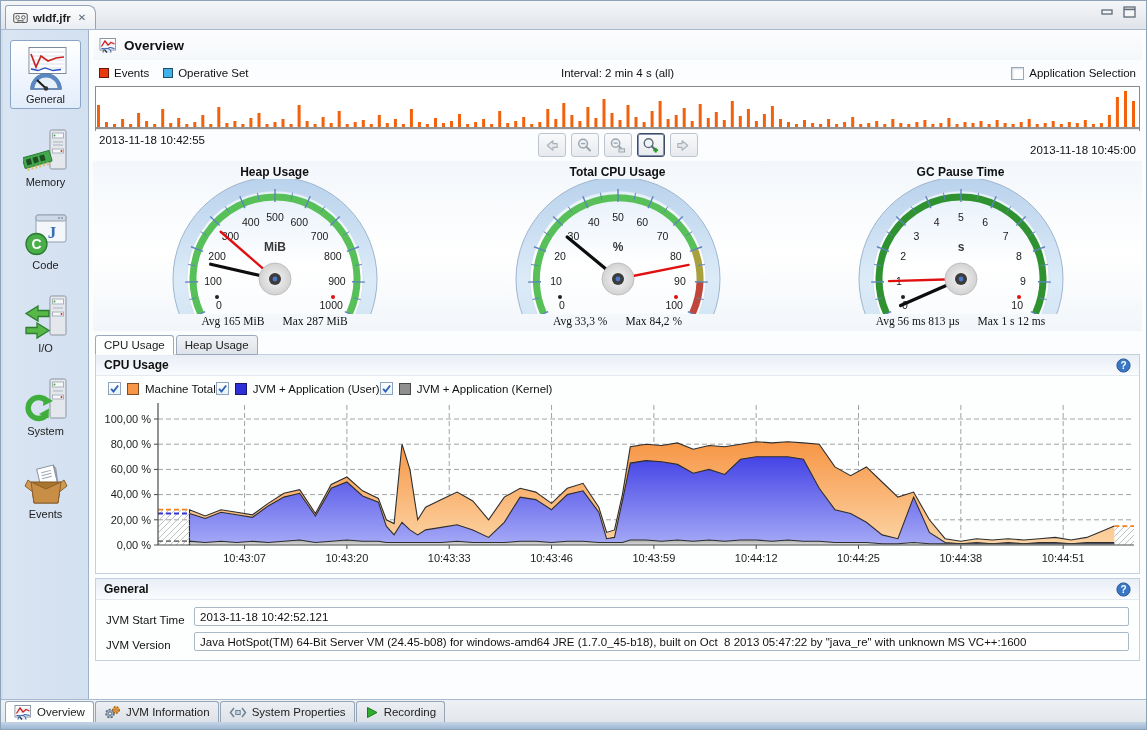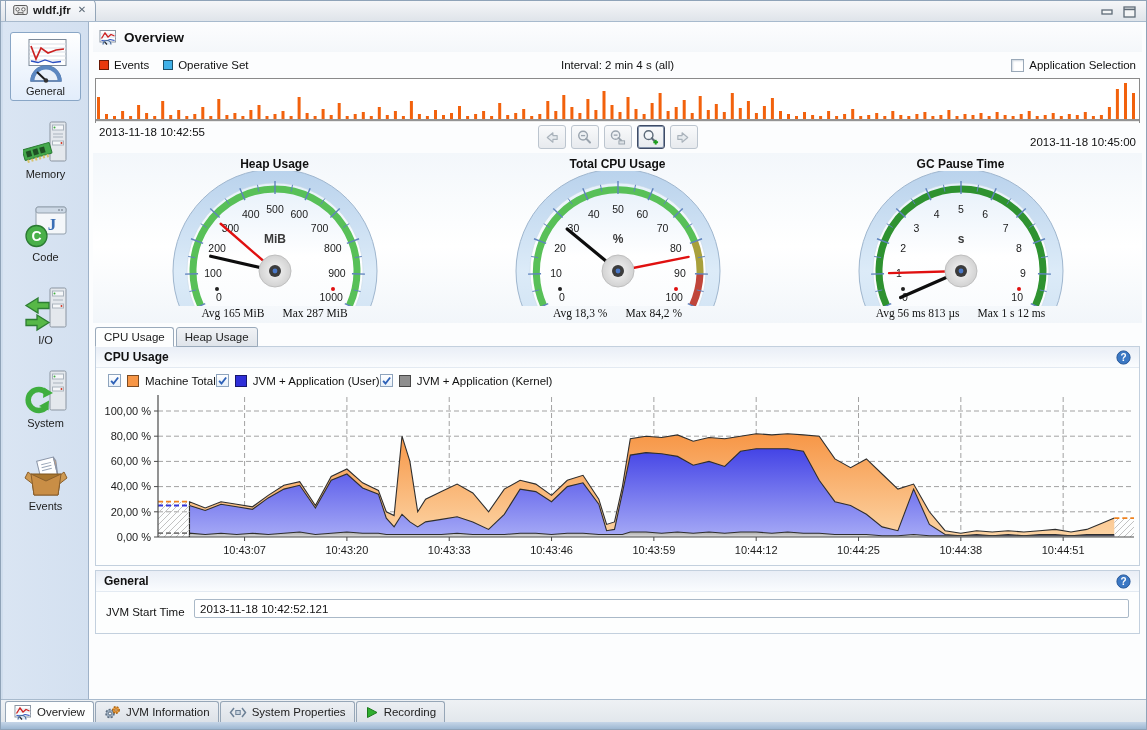--- a/index.html
+++ b/index.html
@@ -1,19 +1,19 @@
 <!DOCTYPE html>
 <html><head>
 <meta charset="utf-8">
 <style>
   html,body{margin:0;padding:0;background:#cfd6de;font-family:"Liberation Sans","DejaVu Sans",sans-serif;}
   *{box-sizing:border-box;}
   .window{width:1147px;height:730px;background:#eef1f5;border:1px solid #8fa3b8;position:relative;overflow:hidden;display:flex;flex-direction:column;}
   
-  .tabbar{height:21px;background:linear-gradient(#f5f6f8,#dfe4ea);border-bottom:1px solid #a8bacd;display:flex;align-items:flex-end;padding-left:4px;position:relative;flex:none;}
+  .tabbar{height:29px;background:linear-gradient(#f5f6f8,#dfe4ea);border-bottom:1px solid #a8bacd;display:flex;align-items:flex-end;padding-left:4px;position:relative;flex:none;}
   .etab{display:flex;align-items:center;gap:5px;height:24px;padding:0 9px 0 7px;background:linear-gradient(#fdfdfe,#e9edf2);border:1px solid #93a5b8;border-bottom:none;border-radius:3px 8px 0 0;font-size:11.5px;font-weight:bold;color:#1d1d1d;}
   .etab .x{font-size:10px;color:#5a6774;font-weight:bold;cursor:pointer;margin-left:2px;}
   .winbtns{position:absolute;right:10px;top:5px;display:flex;gap:10px;align-items:center;}
   
   .bodyrow{flex:1;display:flex;min-height:0;background:#cfdded;padding-left:2px;}
   .sidebar{width:86px;flex:none;background:linear-gradient(90deg,#dae5f3,#d3e0f0);border-right:1px solid #9fb2c8;padding-top:4px;overflow:hidden;}
   .side-item{display:flex;flex-direction:column;align-items:center;gap:2px;margin:6px 7px 14px 7px;padding:4px 2px 3px 2px;border:1px solid transparent;border-radius:3px;cursor:pointer;}
   .side-item.selected{background:linear-gradient(#ffffff,#e2edfb);border-color:#89a6c6;}
   .side-item .lbl{font-size:11px;color:#1c1c1c;}
   .main{flex:1;background:#fcfdfe;display:flex;flex-direction:column;min-width:0;padding:0 4px;}
@@ -563,21 +563,21 @@
               <text x="181.1910827962723" y="129.80233222792336" text-anchor="middle" font-size="10.5" fill="#1a1a1a" font-family="Liberation Sans,sans-serif">100</text>
               <text x="125" y="72" text-anchor="middle" font-size="12" font-weight="bold" fill="#3a3a3a" font-family="Liberation Sans,sans-serif">%</text>
               <circle cx="67" cy="118" r="2" fill="#222"></circle>
               <circle cx="183" cy="118" r="2" fill="#e01010"></circle>
               <line x1="125" y1="100" x2="195.594388882852" y2="85.84258998768979" stroke="#e01010" stroke-width="2.4" stroke-linecap="round"></line>
               <line x1="125" y1="100" x2="74.16816073848796" y2="57.90339541849244" stroke="#0d0d0d" stroke-width="3.2" stroke-linecap="round"></line>
               <circle cx="125" cy="100" r="16" fill="url(#hub1)" stroke="#bfbfbf"></circle>
               <circle cx="125" cy="100" r="6" fill="#3c3c3c"></circle>
               <circle cx="125" cy="100" r="2.4" fill="#4a78c8"></circle>
             </svg>
-            <div class="gauge-cap"><span>Avg 18,3 %</span><span class="mx">Max 84,2 %</span></div>
+            <div class="gauge-cap"><span>Avg 33,3 %</span><span class="mx">Max 84,2 %</span></div>
           </div>
           <div class="gauge-block">
             <div class="gauge-title">GC Pause Time</div>
             <svg width="250" height="135">
               <defs>
                 <linearGradient id="bez2" x1="0" y1="0" x2="0" y2="1">
          <stop offset="0" stop-color="#b9d2ec"></stop>
                   <stop offset="0.5" stop-color="#dcebf8"></stop>
                   <stop offset="1" stop-color="#c7dcf0"></stop>
        </linearGradient>
@@ -772,20 +772,24 @@
                 <circle cx="7.5" cy="7.5" r="6.6" fill="#3b78c4" stroke="#28599a"></circle>
                 <text x="7.5" y="11" text-anchor="middle" font-size="10" font-weight="bold" fill="#fff" font-family="Liberation Sans,sans-serif">?</text>
               </svg>
             </span>
         </div>
         <div class="fields">
           <div class="frow">
             <label>JVM Start Time</label>
             <input type="text" readonly="" value="2013-11-18 10:42:52.121" style="">
           </div>
+          <div class="frow" style="margin-bottom:0;">
+            <label>JVM Version</label>
+            <input type="text" readonly="" value="Java HotSpot(TM) 64-Bit Server VM (24.45-b08) for windows-amd64 JRE (1.7.0_45-b18), built on Oct  8 2013 05:47:22 by &quot;java_re&quot; with unknown MS VC++:1600" style="">
+          </div>
         </div>
       </div>
 
       <div class="spacer"></div>
     </div>
   </div>
 
   <div class="bottom-tabs" id="bottomTabs">
       <div class="btab active">
         <span>

